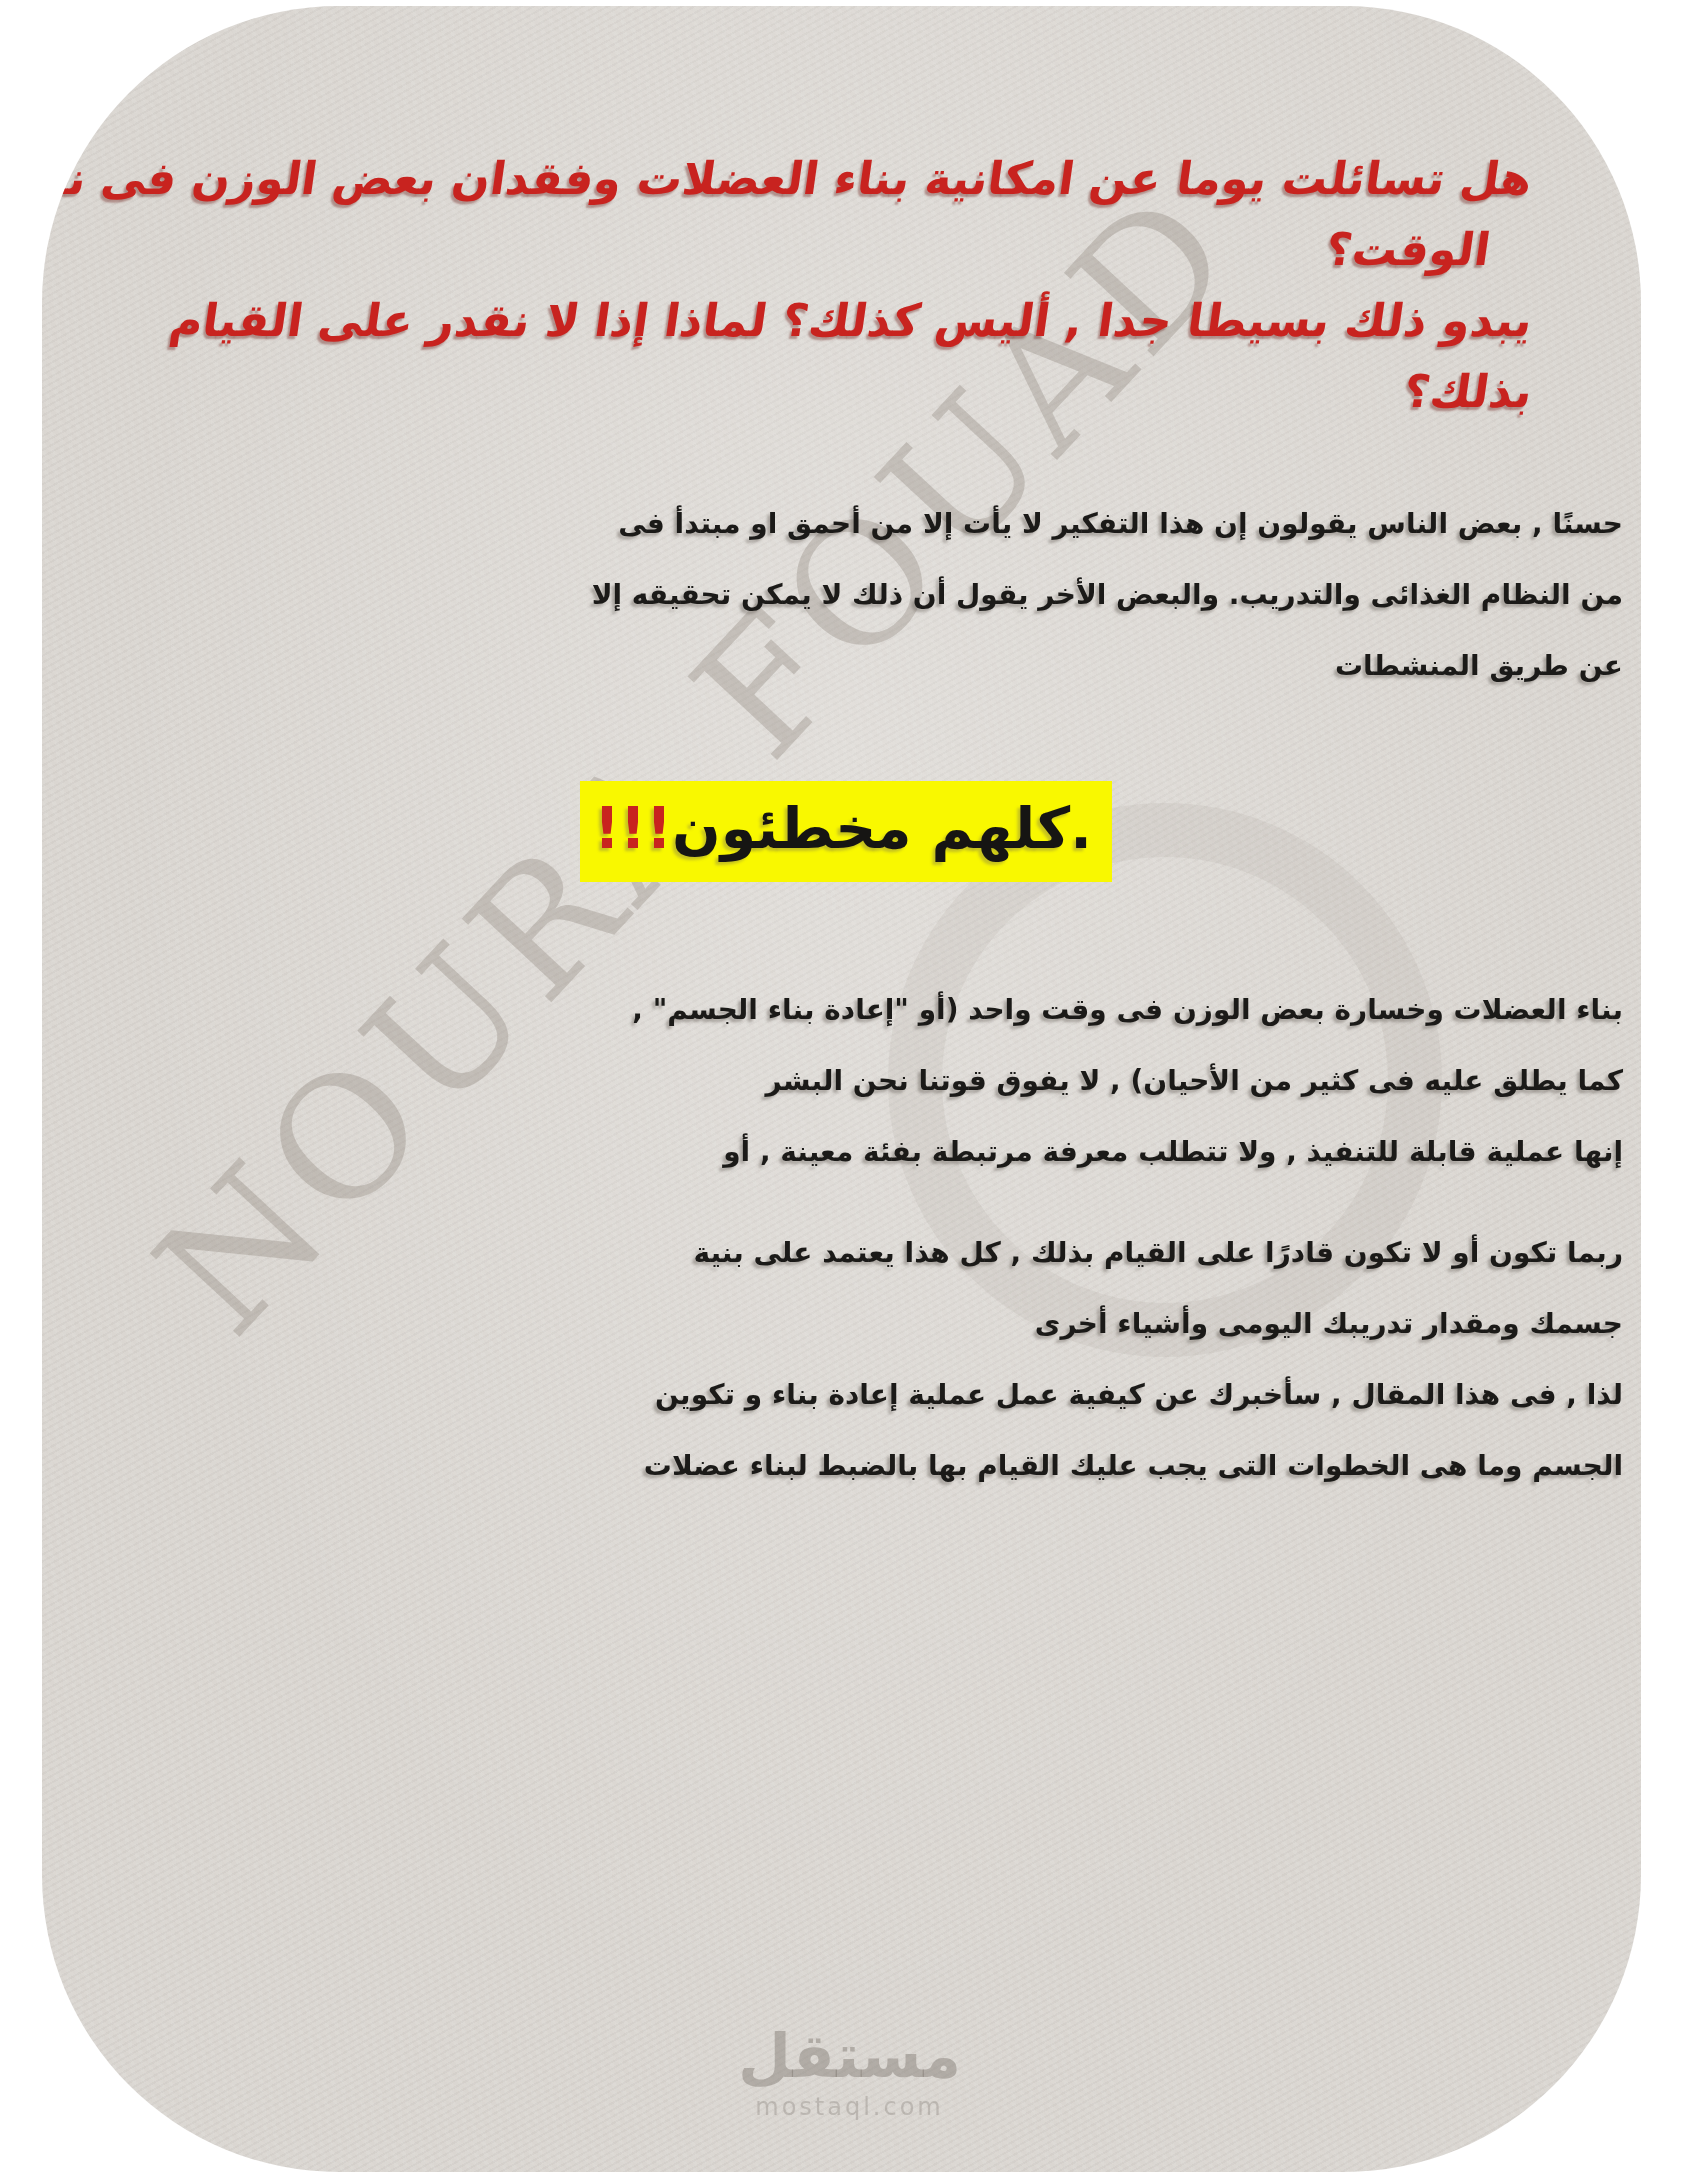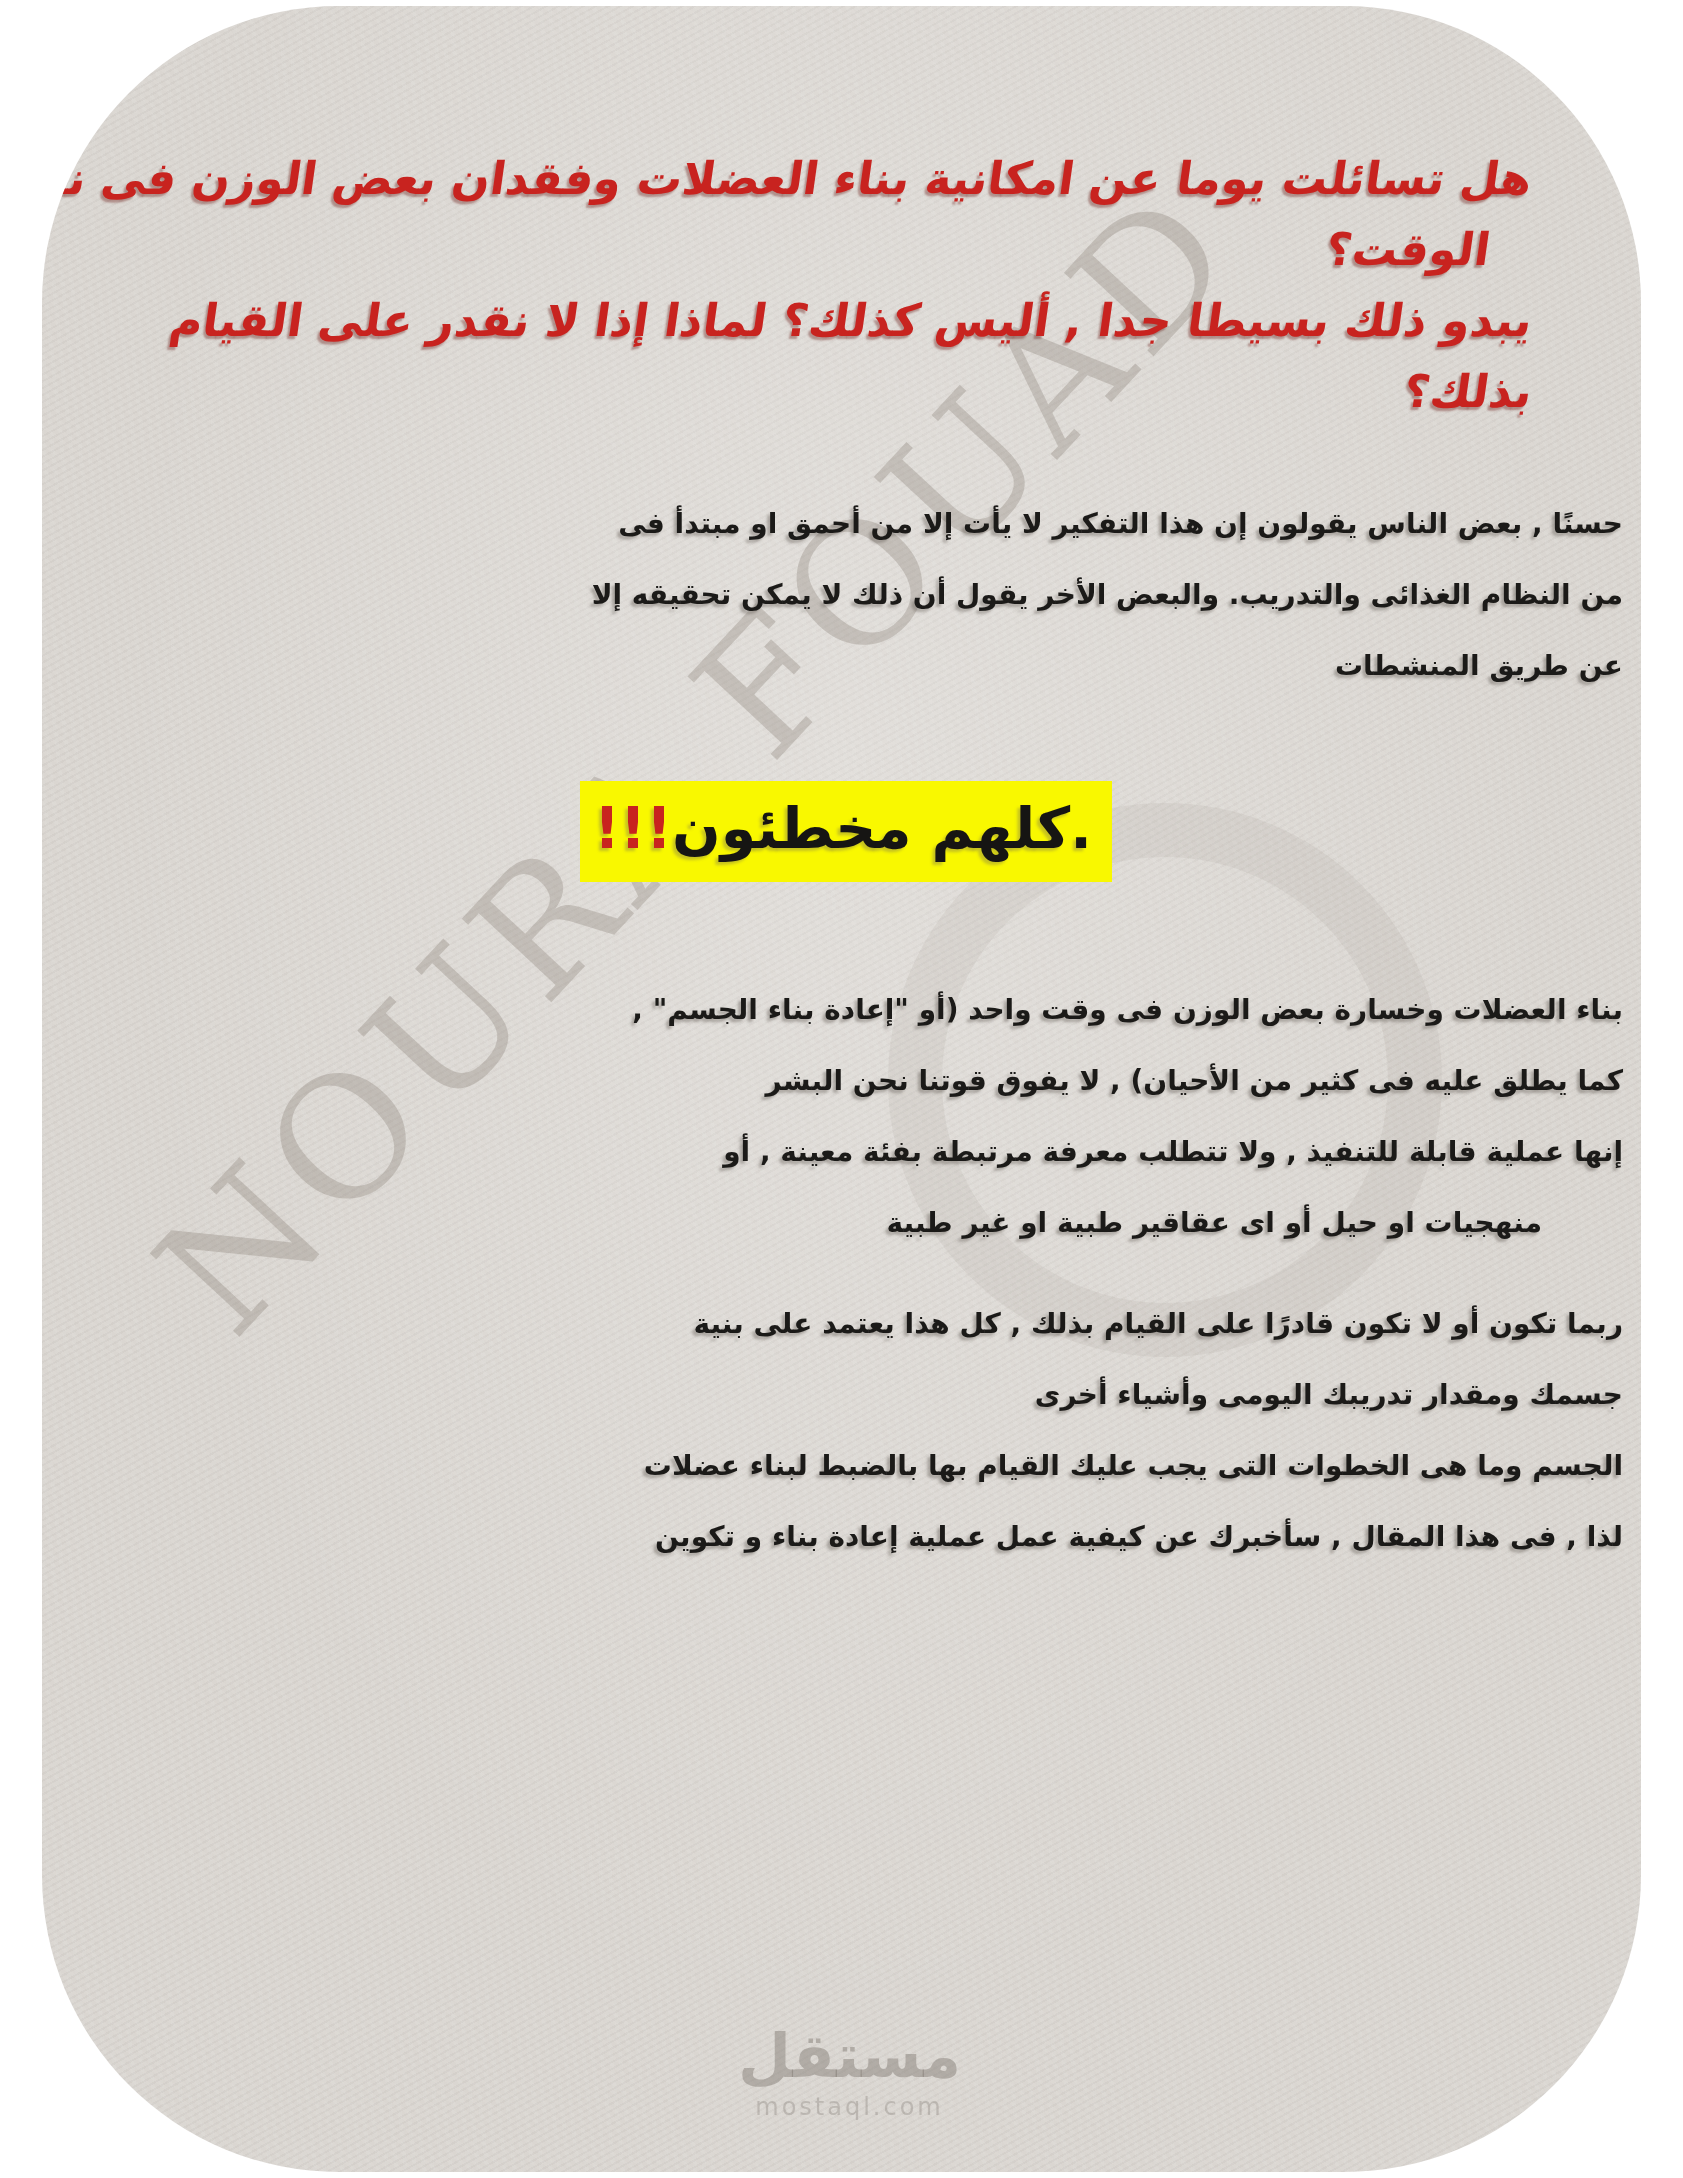--- a/index.html
+++ b/index.html
@@ -108,29 +108,28 @@
       </div>
 
       <div class="headline-row">
         <span class="headline-highlight"><span>.</span><span>كلهم مخطئون</span><span class="headline-excl">!!!</span></span>
       </div>
 
       <div class="body-text para2">
         <div class="line">بناء العضلات وخسارة بعض الوزن فى وقت واحد (أو "إعادة بناء الجسم" ,</div>
         <div class="line">كما يطلق عليه فى كثير من الأحيان) , لا يفوق قوتنا نحن البشر</div>
         <div class="line">إنها عملية قابلة للتنفيذ , ولا تتطلب معرفة مرتبطة بفئة معينة , أو</div>
-        <div class="line indent-md">منهجيات او حيل أو اى عقاقير طبية او غير طبية</div>
       </div>
 
 
       <div class="body-text para3">
         <div class="line">ربما تكون أو لا تكون قادرًا على القيام بذلك , كل هذا يعتمد على بنية</div>
         <div class="line">جسمك ومقدار تدريبك اليومى وأشياء أخرى</div>
+        <div class="line">لذا , فى هذا المقال , سأخبرك عن كيفية عمل عملية إعادة بناء و تكوين</div>
         <div class="line">الجسم وما هى الخطوات التى يجب عليك القيام بها بالضبط لبناء عضلات</div>
-        <div class="line">لذا , فى هذا المقال , سأخبرك عن كيفية عمل عملية إعادة بناء و تكوين</div>
       </div>
 
     </div>
 
     <div class="footer-logo">
       <div class="ar">مستقل</div>
       <div class="en">mostaql.com</div>
     </div>
 
   </div>

